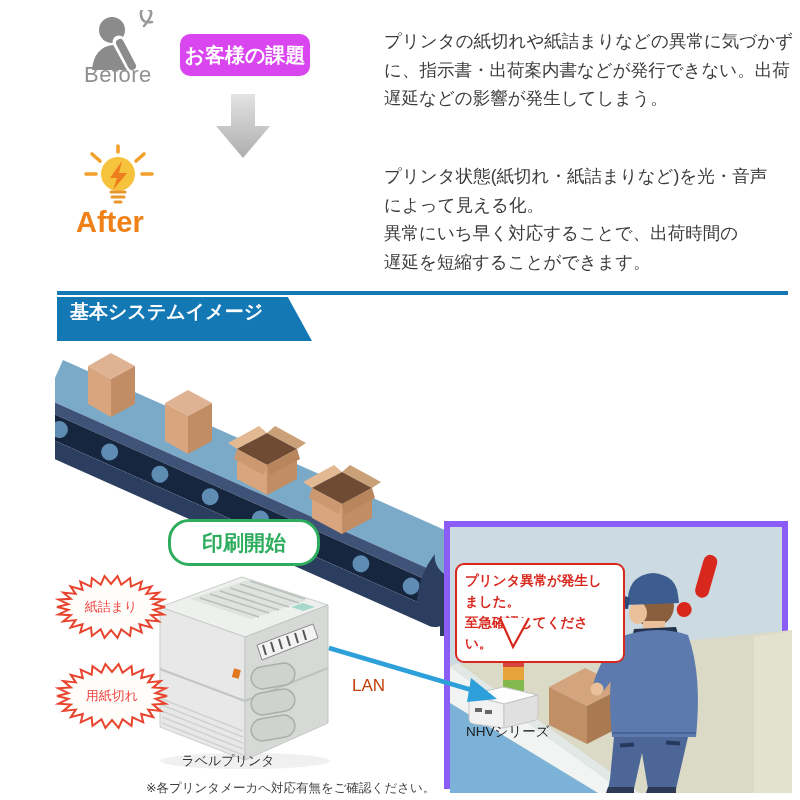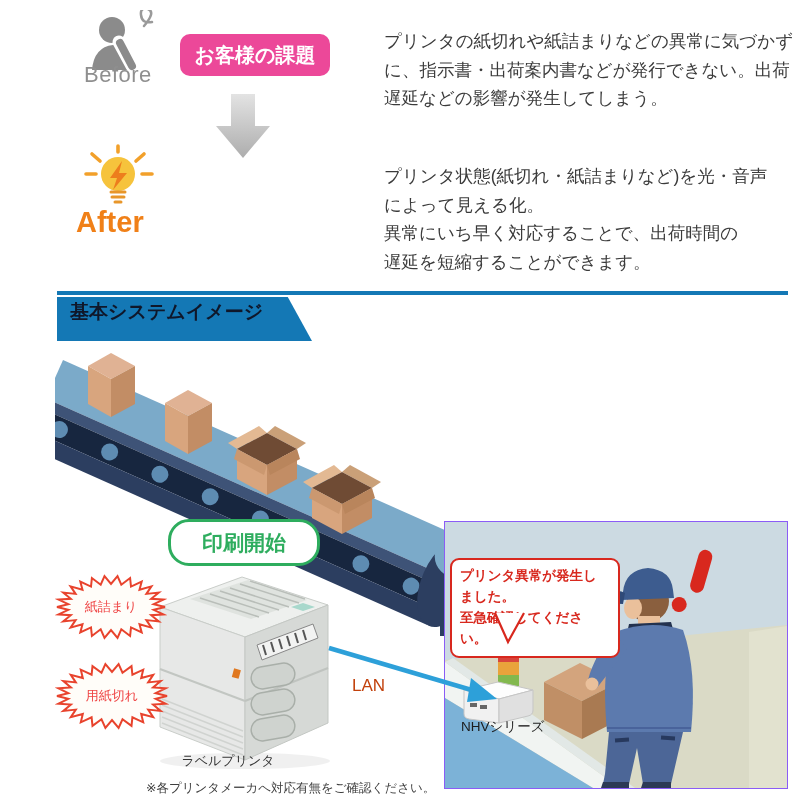--- a/index.html
+++ b/index.html
@@ -2,44 +2,44 @@
 <html><head>
 <meta charset="utf-8">
 <style>
   html,body{margin:0;padding:0;background:#fff;}
   #stage{position:relative;width:800px;height:800px;background:#fff;overflow:hidden;
          font-family:"Liberation Sans","DejaVu Sans",sans-serif;}
   .abs{position:absolute;}
   
   .stage-label-before{left:84px;top:62px;font-size:22px;color:#8f8f8f;letter-spacing:.5px;}
   .badge{display:flex;align-items:center;justify-content:center;color:#fff;font-weight:bold;font-size:20px;}
-  .badge-gray{left:180px;top:34px;width:150px;height:42px;background:#ec4899;border-radius:10px;}
+  .badge-gray{left:180px;top:34px;width:130px;height:42px;background:#d946ef;border-radius:10px;}
   .badge-orange{left:180px;top:169px;width:150px;height:45px;background:#ef7e1a;border-radius:12px;}
   .para{font-size:17.5px;line-height:28.5px;color:#3b3b3b;margin-left:40px;}
   .para-before{left:344px;top:27px;width:445px;}
   .para-after{left:344px;top:162px;width:445px;}
   .stage-label-after{left:76px;top:206px;font-size:29px;font-weight:bold;color:#f08018;}
   
   .rule{left:57px;top:291px;width:731px;height:4px;background:#1478b5;}
-  .banner{left:57px;top:297px;width:255px;height:44px;background:#1478b5;color:#0f172a;
+  .banner{left:57px;top:297px;width:255px;height:44px;background:#1478b5;color:#ffffff;
           font-weight:bold;font-size:19px;line-height:30px;padding-left:13px;box-sizing:border-box;
           clip-path:polygon(0 0,90.5% 0,100% 100%,0 100%);}
   
   .print-start{left:168px;top:519px;width:146px;height:41px;background:#fff;border:3px solid #2ead5e;
                border-radius:21px;display:flex;align-items:center;justify-content:center;
                color:#2ead5e;font-weight:bold;font-size:21px;box-shadow:0 0 0 2px #fff inset;}
   .burst{width:112px;height:66px;}
   .burst .txt{position:absolute;inset:0;display:flex;align-items:center;justify-content:center;
               color:#ef4444;font-weight:normal;font-size:13px;}
   .caption{font-size:13px;color:#333;}
   .printer-caption{left:168px;top:752px;width:120px;text-align:center;}
   .footnote{left:146px;top:780px;font-size:12.5px;color:#3f3f3f;}
   .lan-label{left:352px;top:676px;font-size:17px;color:#c2410c;}
   
-  .scene{left:444px;top:521px;width:344px;height:268px;background:#ccdae2;border:1px solid #8b5cf6;box-sizing:border-box;}
+  .scene{left:444px;top:521px;width:344px;height:268px;background:#ccdae2;border:6px solid #8b5cf6;box-sizing:border-box;}
   .scene svg.bgart{position:absolute;left:0;top:0;z-index:1;}
   .bubble{position:absolute;left:5px;top:36px;width:170px;background:#fff;border:2px solid #d8281e;
           border-radius:9px;padding:6px 8px;color:#d8281e;font-weight:bold;font-size:13.5px;
           line-height:1.55;z-index:3;box-sizing:border-box;}
   .bubble-tail{position:absolute;left:42px;top:90px;z-index:4;}
   .nhv-caption{position:absolute;left:16px;top:196px;font-size:13.5px;color:#1c1c1c;z-index:3;}
   .lan-art{left:323px;top:638px;z-index:5;}
 </style>
 </head>
 <body>

